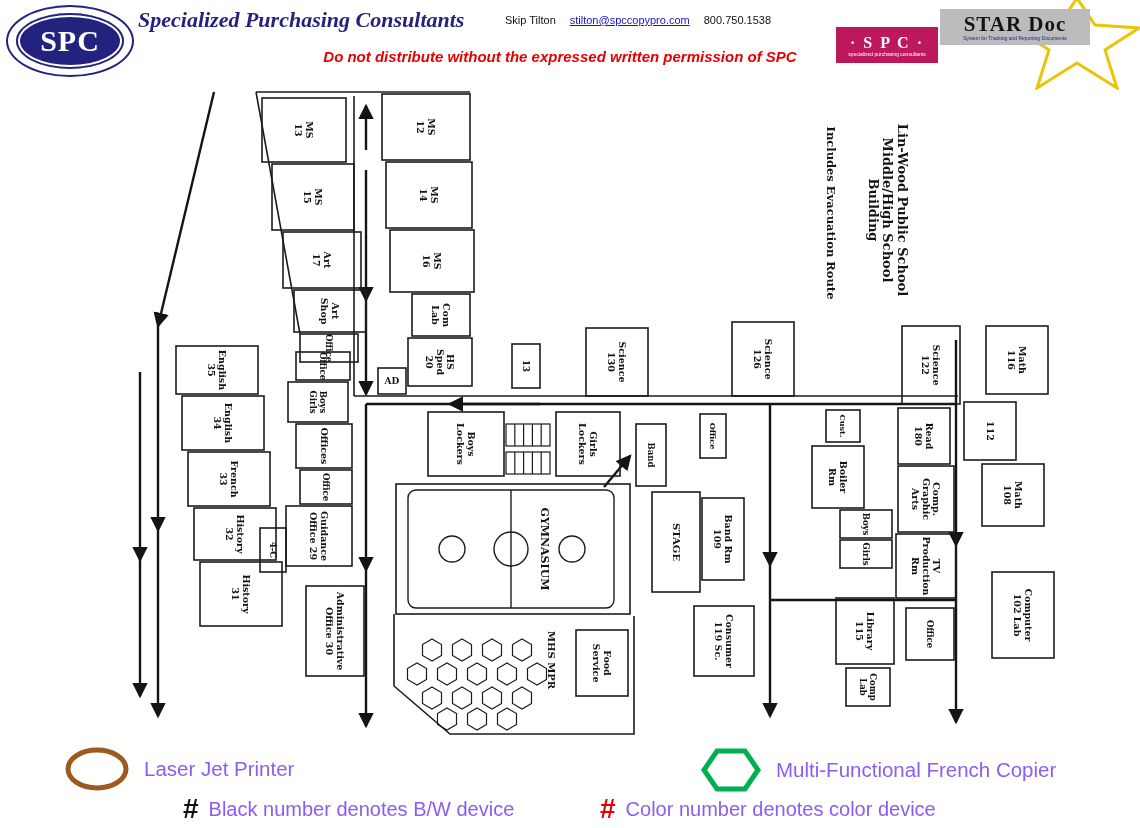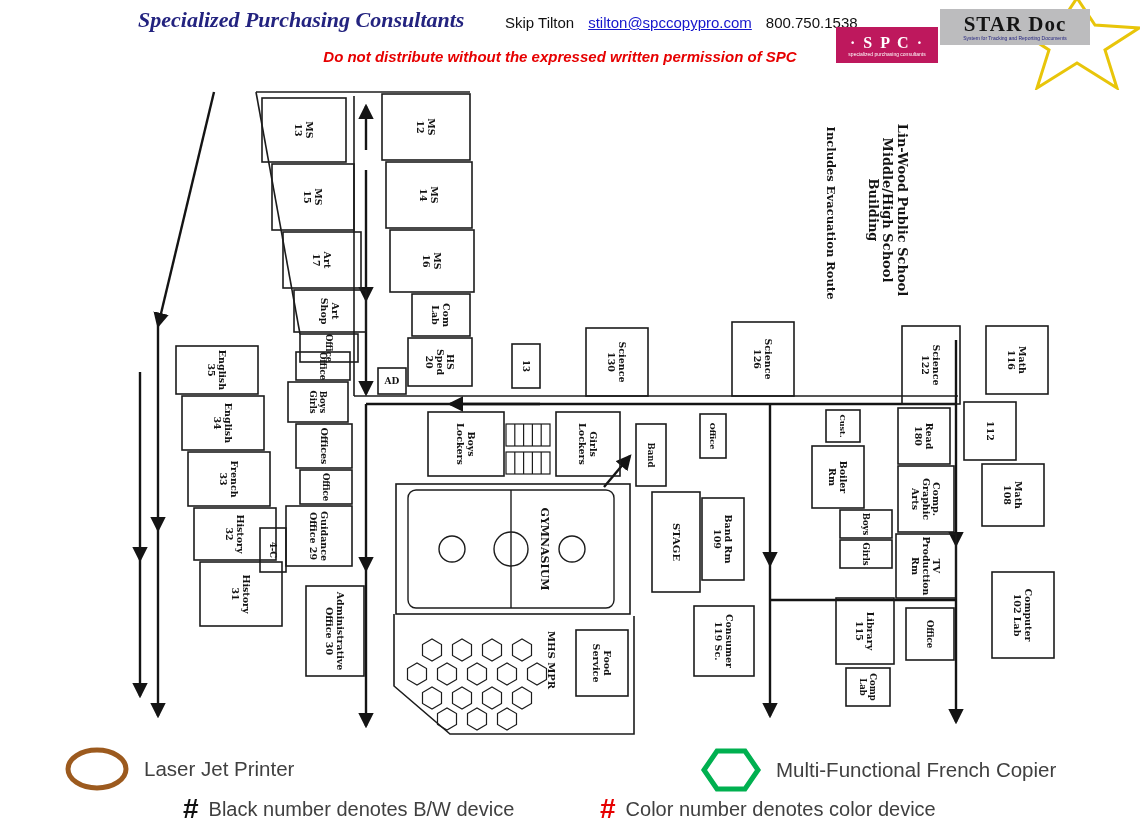--- a/index.html
+++ b/index.html
@@ -9,21 +9,21 @@
   
   .hdr{position:absolute;left:0;top:0;width:1140px;height:90px;z-index:5}
   .spc-oval{position:absolute;left:6px;top:5px;width:124px;height:68px;border:2px solid #23237f;
             border-radius:50%;display:flex;align-items:center;justify-content:center;background:#fff}
   .spc-oval-inner{width:108px;height:56px;background:#23237f;border-radius:50%;
             box-shadow:inset 0 0 0 2px #23237f, inset 0 0 0 4px #ffffff;
             display:flex;align-items:center;justify-content:center}
   .spc-oval-inner span{color:#fff;font:bold 30px "Liberation Serif",serif;letter-spacing:1px}
   .company{position:absolute;left:138px;top:7px;color:#23237f;
            font:italic bold 22px "Liberation Serif",serif}
-  .contact{position:absolute;left:505px;top:14px;font-size:15px;white-space:nowrap}
+  .contact{position:absolute;left:505px;top:14px;font-size:11px;white-space:nowrap}
   .contact .nm{margin-right:14px}
   .contact .em{color:#1515cc;text-decoration:underline;margin-right:14px;cursor:pointer}
   .warning{position:absolute;left:300px;top:48px;width:520px;text-align:center;
            color:#e60000;font:italic bold 15px "Liberation Sans",sans-serif;}
   .stardoc{position:absolute;left:830px;top:0;width:310px;height:90px}
   .star-svg{position:absolute;left:165px;top:-2px}
   .sd-navy{position:absolute;left:6px;top:27px;width:102px;height:36px;background:#be185d;
            display:flex;flex-direction:column;align-items:center;justify-content:center}
   .sd-navy .big{color:#fff;font:bold 16px "Liberation Serif",serif;letter-spacing:2px;line-height:17px}
   .sd-navy .tiny{color:#fff;font-size:5px;line-height:6px;white-space:nowrap}
@@ -37,21 +37,21 @@
   .plan rect.room{fill:none;stroke:#1c1c1c;stroke-width:1.6}
   .plan text.rm{fill:#141414;font-family:"DejaVu Serif",serif;font-weight:bold}
   .plan .wall{fill:none;stroke:#1c1c1c;stroke-width:1.6}
   .plan .route{fill:none;stroke:#141414;stroke-width:2.4}
   .plan .court{fill:none;stroke:#1c1c1c;stroke-width:1.4}
   .plan .deco{fill:none;stroke:#1c1c1c;stroke-width:1.2}
 
   
   .legend{position:absolute;left:0;top:738px;width:1140px;height:90px;z-index:5}
   .lg-item{position:absolute;display:flex;align-items:center;gap:14px}
-  .lg-label{font-size:20.5px;color:#404040}
+  .lg-label{font-size:20.5px;color:#8b5cf6}
   .lg-note{position:absolute;display:flex;align-items:center;gap:10px}
   .hash{font:bold 28px "Liberation Sans",sans-serif;line-height:28px}
   .hash.black{color:#111}
   .hash.red{color:#e60000}
   .lg-note .lg-label{font-size:20px}
   svg.shape{display:block}
 </style>
 </head>
 <body>
 
@@ -334,20 +334,25 @@
       </g>
     </g>
 
   <g>
       <text class="rm" font-size="13" text-anchor="middle" transform="rotate(90 888 210)"><tspan x="888" y="200.25">Lin-Wood Public School</tspan><tspan x="888" y="214.55">Middle/High School</tspan><tspan x="888" y="228.85000000000002">Building</tspan></text>
       <text class="rm" font-size="11.5" text-anchor="middle" transform="rotate(90 831 213)"><tspan x="831" y="217.025">Includes Evacuation Route</tspan></text>
     </g>
 </svg>
 
 <div class="hdr">
+  <div class="spc-oval">
+    <div class="spc-oval-inner">
+      <span>SPC</span>
+    </div>
+  </div>
 
   <div class="company">Specialized Purchasing Consultants</div>
 
   <div class="contact">
     <span class="nm">Skip Tilton</span><span class="em">stilton@spccopypro.com</span><span class="ph">800.750.1538</span>
   </div>
 
   <div class="warning">Do not distribute without the expressed written permission of SPC</div>
 
   <div class="stardoc">

